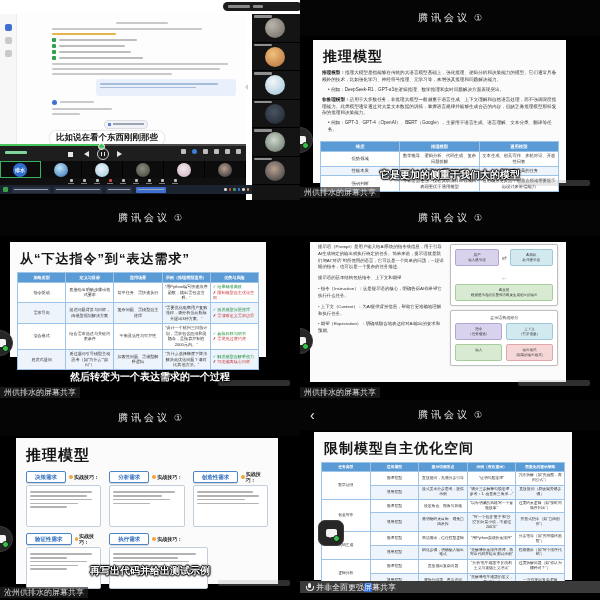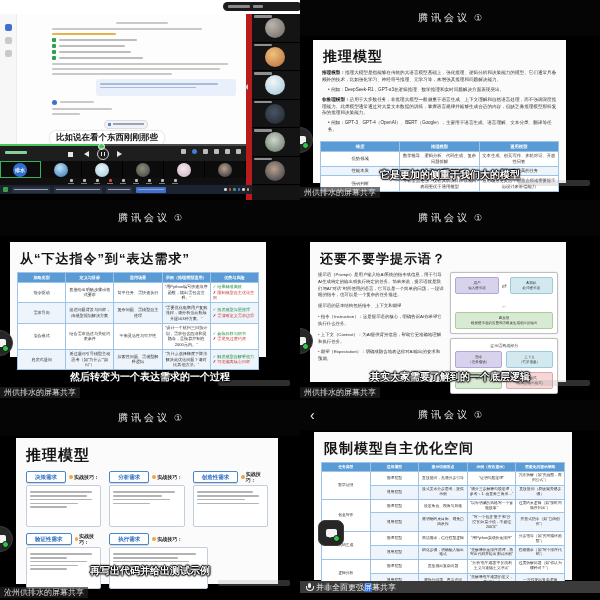--- a/index.html
+++ b/index.html
@@ -73,21 +73,21 @@
   
   .bottom-bar{position:absolute;left:0;right:0;bottom:7px;height:12px;background:#3b3b3b;display:flex;
     align-items:center;gap:4px;padding:0 6px;z-index:8;}
   .bottom-bar .txt{font-size:8px;color:#f0f0f0;}
   .bottom-bar .hl{background:#2e6cd8;}
   .mic{width:6px;height:9px;position:relative;}
   .mic::before{content:"";position:absolute;left:1.5px;top:0;width:3px;height:5px;border-radius:2px;background:#eee;}
   .mic::after{content:"";position:absolute;left:0;top:3px;width:5.5px;height:4px;border:0.8px solid #eee;border-top:none;border-radius:0 0 4px 4px;background:transparent;}
 
   
-  .video{background:#b91c1c;}
+  .video{background:#ffffff;}
   .vp-top{position:absolute;left:0;top:0;right:0;height:14px;background:#fff;}
   .vp-tab{position:absolute;left:223px;top:2px;width:69px;height:9px;background:#1c1c1c;border-radius:5px;
     display:flex;align-items:center;gap:3px;padding:0 5px;}
   .vp-tab i{display:block;height:2.5px;background:#8a8a8a;border-radius:1px;}
   .vp-doc{position:absolute;left:0;top:14px;width:246px;height:130px;background:#fdfdfd;}
   .rail{position:absolute;left:0;top:0;bottom:0;width:16px;background:#f7f7f8;border-right:0.5px solid #ececec;}
   .rail .ric{width:7px;height:7px;border-radius:2px;margin:6px auto;background:#c9c9c9;}
   .rail .ric.blue{background:#3f6fd0;margin-top:10px;}
   .doc-inner{position:absolute;left:52px;top:8px;width:180px;}
   .c-ln{height:2px;background:#c9c9c9;border-radius:1px;margin:3px 0;}
@@ -525,21 +525,20 @@
     <div class="wm"></div>
     <div class="share">州供排水的屏幕共享</div>
   </section>
 
   <section class="panel" style="left:300px;top:200px">
     <div class="mt-head">
       <span>腾讯会议</span>
       <span class="badge">①</span>
     </div>
     <div class="card" style="left:10px;top:42px;width:256px;height:140px">
-      <h1 style="font-size:13px">还要不要学提示语？</h1>
       <div class="two-col">
         <div class="ltxt">
           <p>提示语（Prompt）是用户输入给AI系统的指令或信息，用于引导AI生成特定的输出或执行特定的任务。简单来说，提示语就是我们与AI“对话”时所使用的语言，它可以是一个简单的问题，一段详细的指令，也可以是一个复杂的任务描述。</p>
           <p>提示语的基本结构包括指令、上下文和期望</p>
           <p><span class="lead">• 指令（Instruction）：</span><span>这是提示语的核心，明确告诉AI你希望它执行什么任务。</span></p>
           <p><span class="lead">• 上下文（Context）：</span><span>为AI提供背景信息，帮助它更准确地理解和执行任务。</span></p>
           <p><span class="lead">• 期望（Expectation）：</span><span>明确或隐含地表达你对AI输出的要求和预期。</span></p>
         </div>
         <div class="rdiag">
           <div class="dbox">
@@ -566,21 +565,20 @@
 （期望的输出格式）</span>
             </div>
           </div>
         </div>
       </div>
     </div>
     <div class="chat-float edge" style="top:128px">
         <span class="bubble"></span>
         <span class="gdot"></span>
       </div>
-    <div class="cap" style="top:170px">其实大家需要了解到的一个底层逻辑</div>
     <div class="wm"></div>
     <div class="share">州供排水的屏幕共享</div>
   </section>
 
   <section class="panel" style="left:0;top:400px">
     <div class="mt-head">
       <span>腾讯会议</span>
       <span class="badge">①</span>
     </div>
     <div class="card" style="left:16px;top:38px;width:262px;height:146px">

